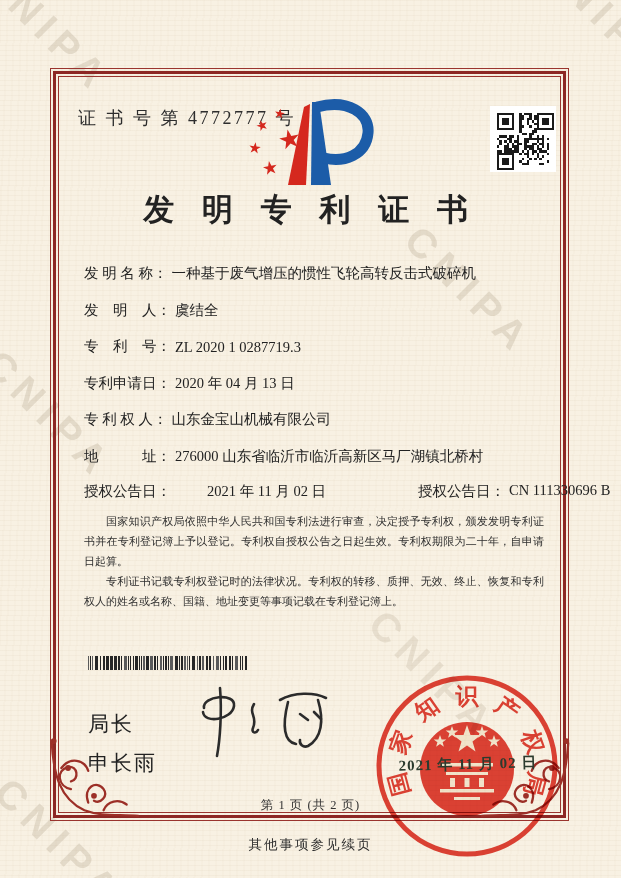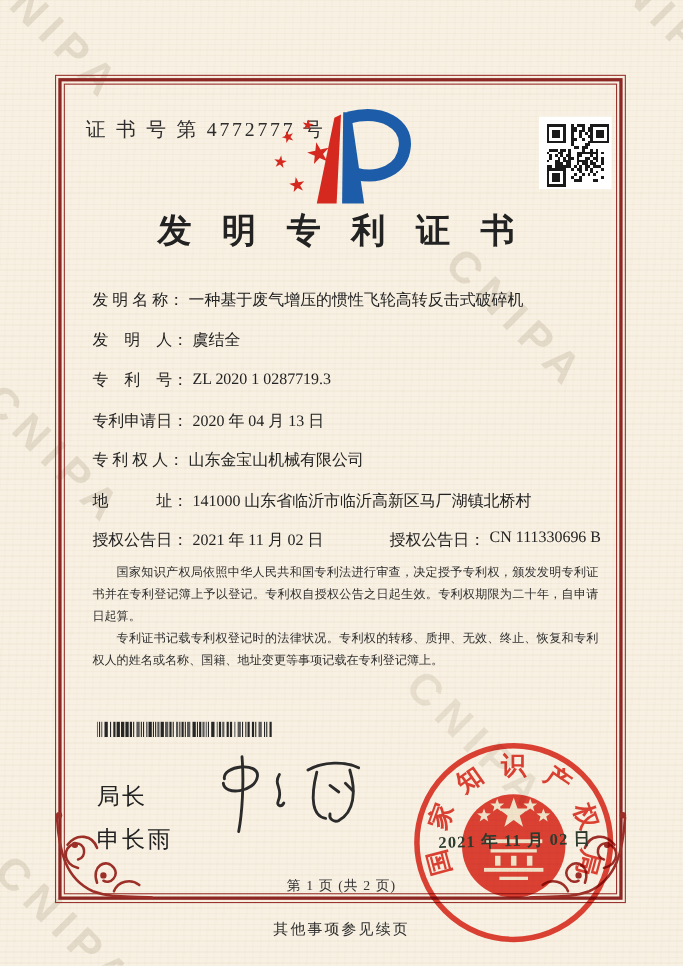--- a/index.html
+++ b/index.html
@@ -46,24 +46,24 @@
   .logo{position:absolute;left:248px;top:97px;width:128px;height:90px;}
   .logo-star{position:absolute;color:#d5281e;line-height:1;}
   .qr{position:absolute;left:490px;top:106px;width:66px;height:66px;background:#fff;padding:2px;box-sizing:border-box;}
 
   .title{
     position:absolute;left:0;top:189px;width:621px;
     text-align:center;font-size:31px;font-weight:bold;
     letter-spacing:10px;color:#222;
   }
   .fields{position:absolute;left:84px;top:262px;width:462px;font-size:14.5px;color:#222;}
-  .field-row{display:flex;margin-bottom:15.5px;height:21px;align-items:center;}
+  .field-row{display:flex;margin-bottom:15.5px;height:21px;align-items:flex-end;}
   .field-label{flex:0 0 auto;white-space:pre;}
   .field-value{white-space:pre;margin-left:4px;}
-  .grant-row{display:flex;height:21px;align-items:flex-start;}
+  .grant-row{display:flex;height:21px;align-items:center;gap:32px;}
   .grant-right{margin-left:60px;display:flex;}
 
   .body-text{
     position:absolute;left:84px;top:511px;width:460px;
     font-size:11px;line-height:1.82;color:#2f2f2f;text-align:justify;
   }
   .body-text p{margin:0;text-indent:2em;}
 
   .barcode{position:absolute;left:88px;top:656px;width:160px;height:14px;}
 
@@ -324,21 +324,21 @@
     <div class="field-row">
       <span class="field-label">专利申请日：</span>
       <span class="field-value">2020 年 04 月 13 日</span>
     </div>
     <div class="field-row">
       <span class="field-label">专 利 权 人：</span>
       <span class="field-value">山东金宝山机械有限公司</span>
     </div>
     <div class="field-row">
       <span class="field-label">地　　　址：</span>
-      <span class="field-value">141000 山东省临沂市临沂高新区马厂湖镇北桥村</span>
+      <span class="field-value">276000 山东省临沂市临沂高新区马厂湖镇北桥村</span>
     </div>
     <div class="grant-row">
       <span class="field-label">授权公告日：</span>
       <span class="field-value">2021 年 11 月 02 日</span>
       <span class="grant-right">
         <span class="field-label">授权公告日：</span>
         <span class="field-value">CN 111330696 B</span>
       </span>
     </div>
   </div>

